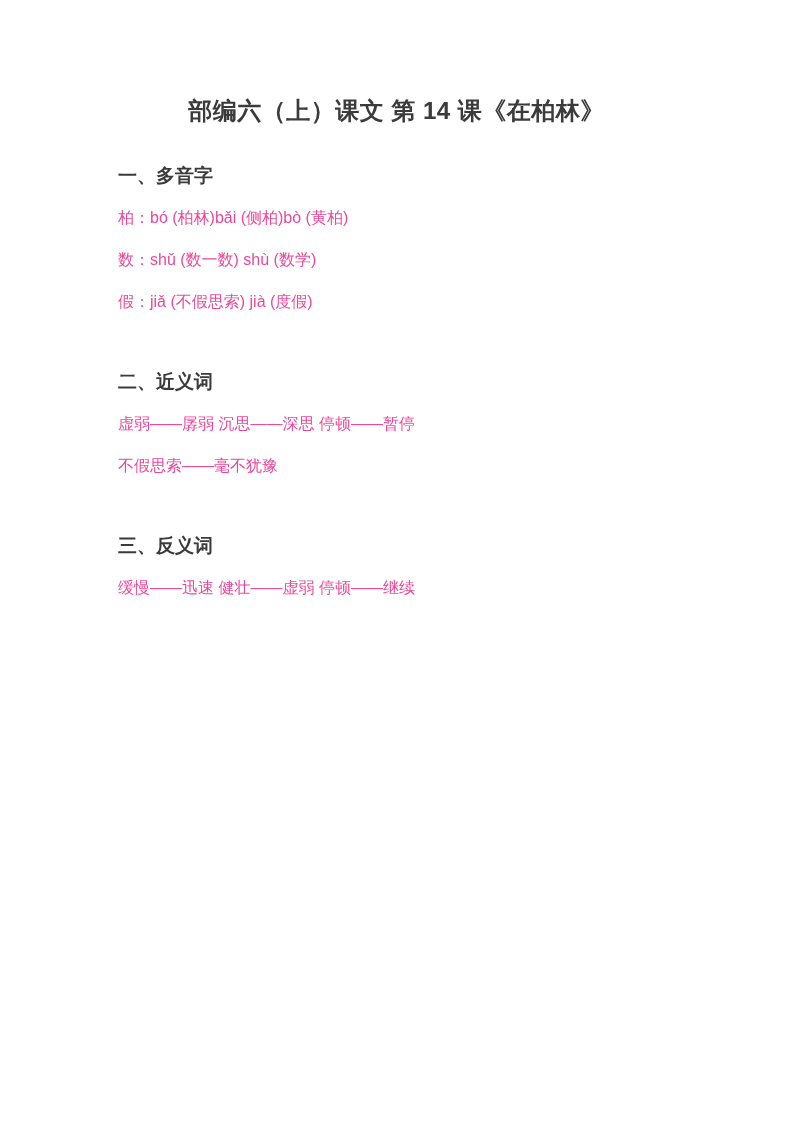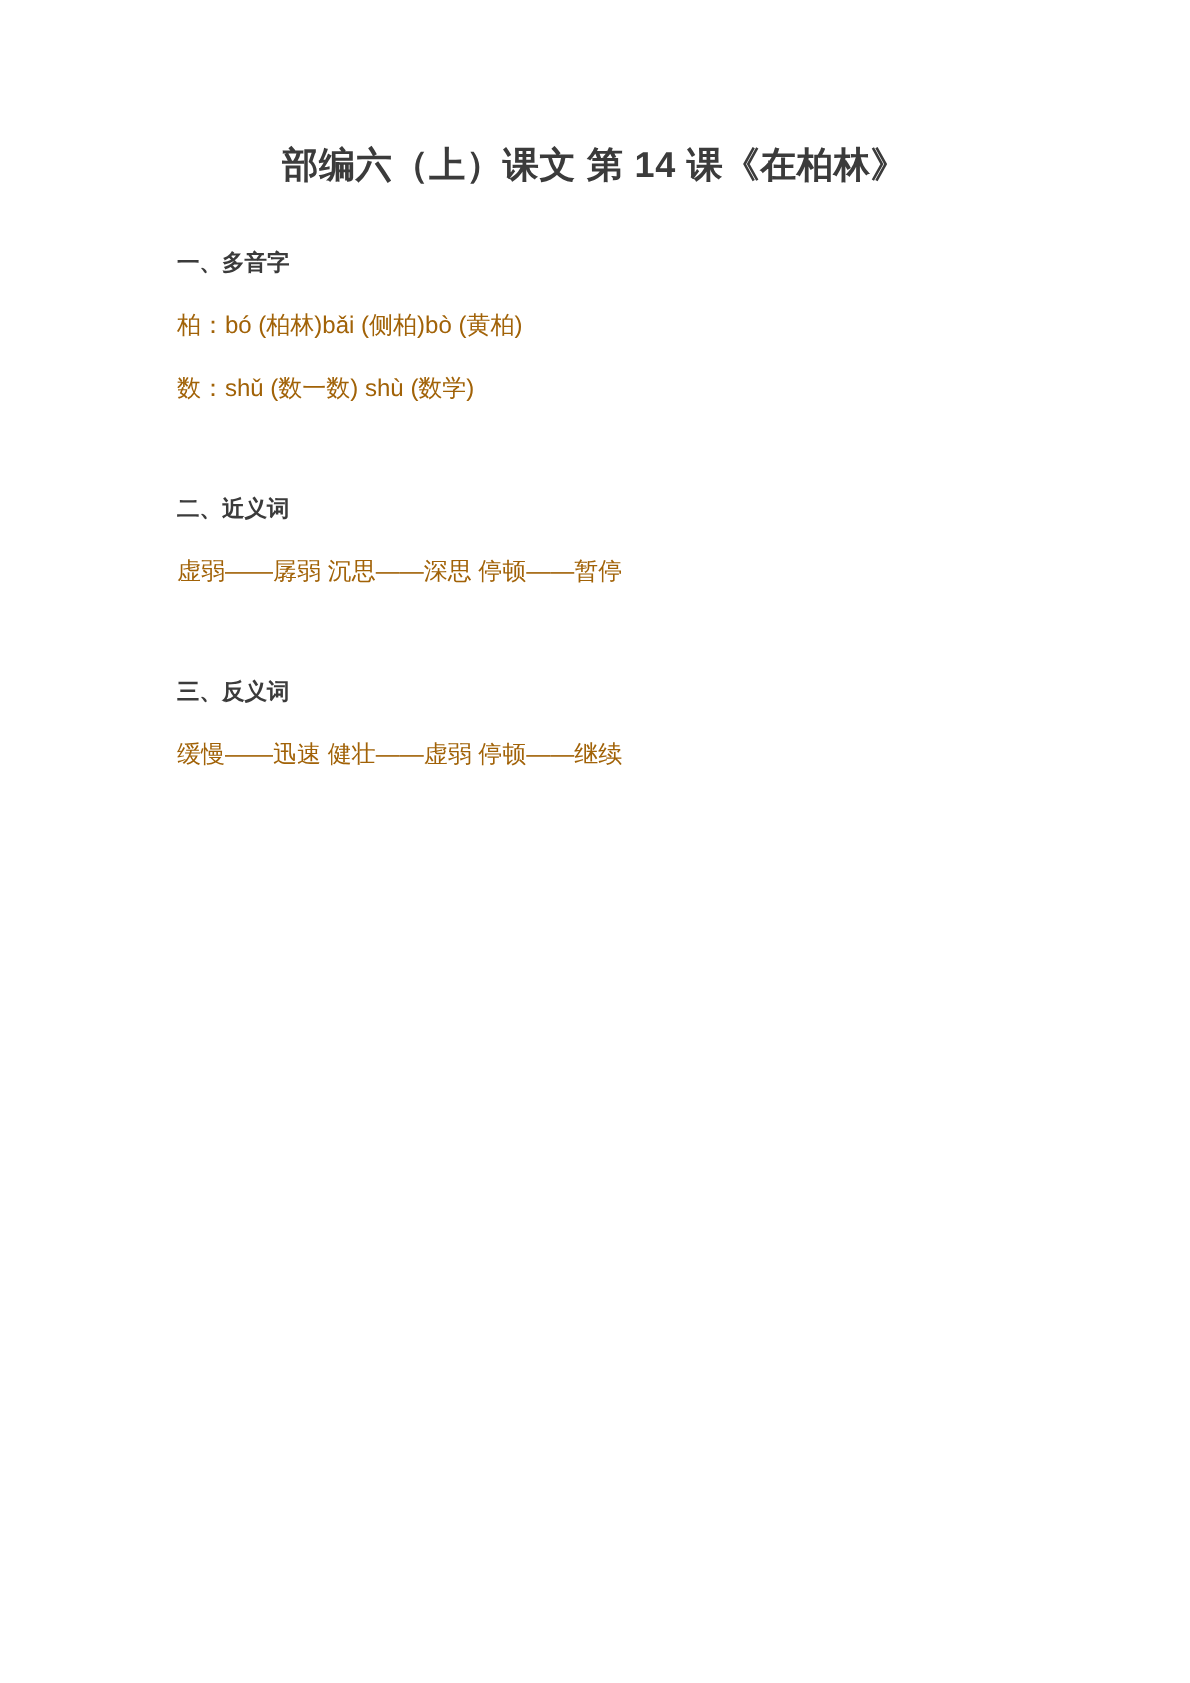--- a/index.html
+++ b/index.html
@@ -31,50 +31,52 @@
     color: #3b3b3b;
     letter-spacing: 0.5px;
   }
   .doc-section {
     width: 566px;
   }
   .doc-section.gap-md { margin-top: 38px; }
   .doc-section.gap-lg { margin-top: 44px; }
   .section-heading {
     margin: 0;
-    font-size: 15px;
+    font-size: 19px;
     line-height: 42px;
     font-weight: bold;
     color: #3b3b3b;
   }
   .text-line {
     margin: 0;
     font-size: 16px;
     line-height: 42px;
     font-weight: normal;
-    color: #a16207;
+    color: #ec4899;
     word-break: break-all;
   }
 </style>
 </head>
 <body>
 
 <main class="page">
 
   <h1 class="doc-title">部编六（上）课文 第 14 课《在柏林》</h1>
 
   <section class="doc-section">
     <h2 class="section-heading">一、多音字</h2>
     <p class="text-line">柏：bó (柏林)bǎi (侧柏)bò (黄柏)</p>
     <p class="text-line">数：shǔ (数一数) shù (数学)</p>
+    <p class="text-line">假：jiǎ (不假思索) jià (度假)</p>
   </section>
 
   <section class="doc-section gap-md">
     <h2 class="section-heading">二、近义词</h2>
     <p class="text-line">虚弱——孱弱 沉思——深思 停顿——暂停</p>
+    <p class="text-line">不假思索——毫不犹豫</p>
   </section>
 
   <section class="doc-section gap-md">
     <h2 class="section-heading">三、反义词</h2>
     <p class="text-line">缓慢——迅速 健壮——虚弱 停顿——继续</p>
   </section>
 
 
 </main>
 

